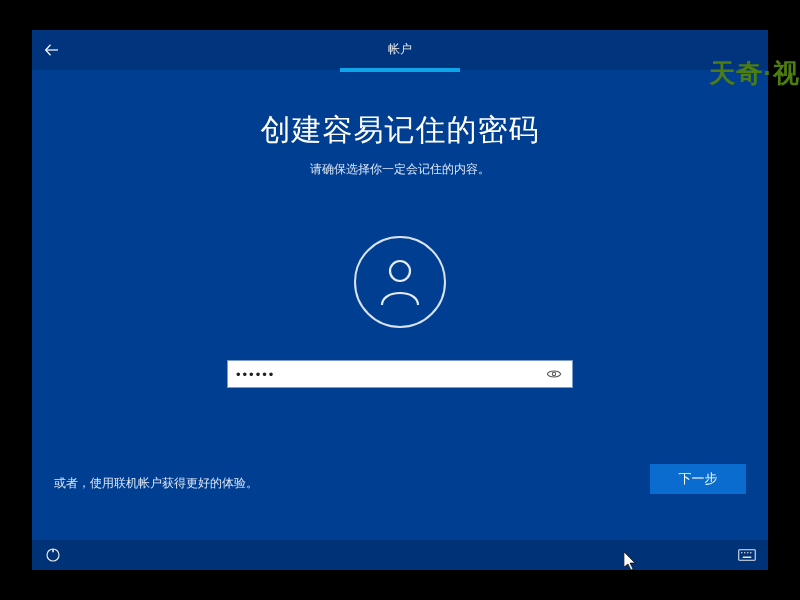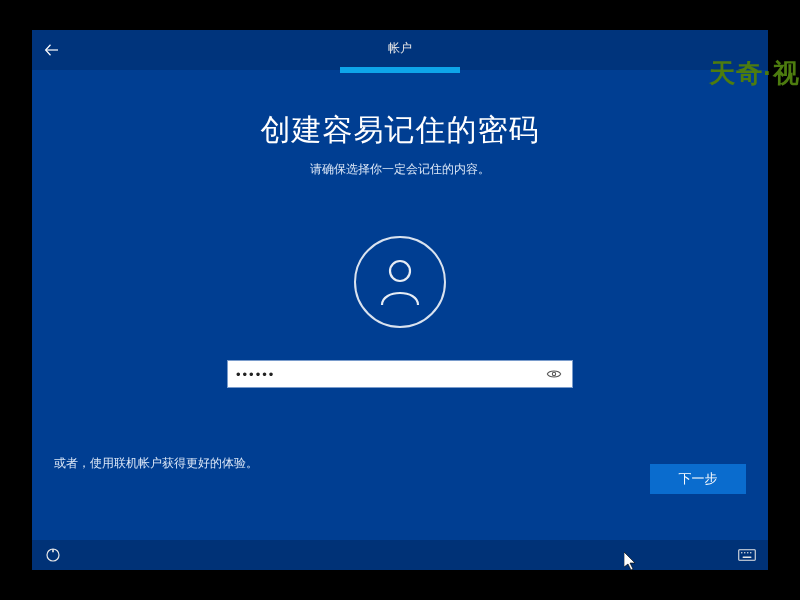--- a/index.html
+++ b/index.html
@@ -37,21 +37,21 @@
       cursor: pointer;
       color: #fff;
     }
     .tab-label {
       position: absolute;
       left: 50%;
       transform: translateX(-50%);
       color: #e8e8e8;
       font-size: 12px;
       padding: 12px 48px 10px 48px;
-      border-bottom: 6px solid #0ea5e9;
+      border-bottom: 4px solid #0ea5e9;
     }
     .content {
       flex: 1;
       display: flex;
       flex-direction: column;
       align-items: center;
       padding-top: 40px;
       color: #fff;
       position: relative;
     }
@@ -100,21 +100,21 @@
       height: 20px;
       display: flex;
       align-items: center;
       justify-content: center;
       cursor: pointer;
       color: #555;
     }
     .alt-link {
       position: absolute;
       left: 22px;
-      bottom: 68px;
+      bottom: 48px;
       font-size: 12px;
       color: #dbe7f7;
       cursor: pointer;
     }
     .next-btn {
       position: absolute;
       right: 22px;
       bottom: 46px;
       width: 96px;
       height: 30px;

